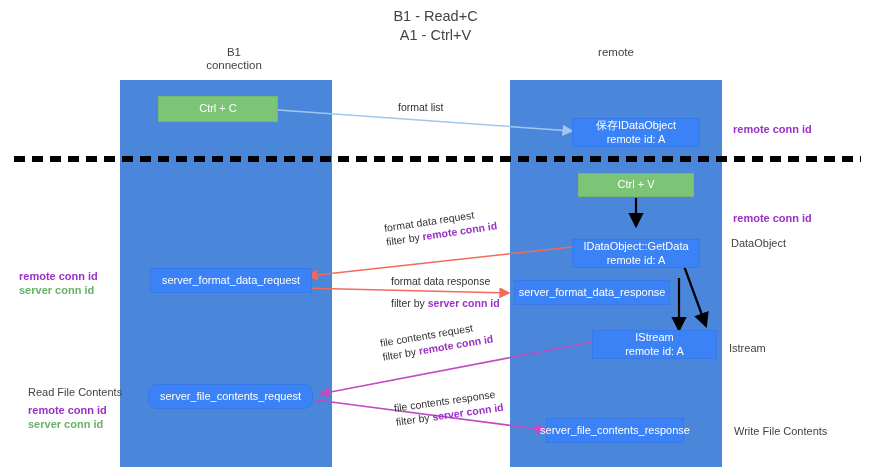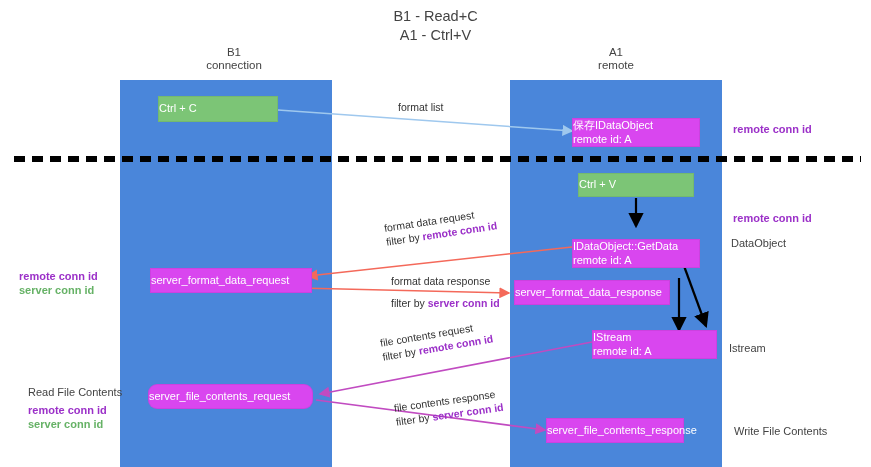--- a/index.html
+++ b/index.html
@@ -42,30 +42,30 @@
     font-size: 14.5px;
     color: #434343;
     line-height: 19px;
   }
 
   .box {
     position: absolute;
     box-sizing: border-box;
     display: flex;
     flex-direction: column;
-    align-items: flex-start;
+    align-items: center;
     justify-content: center;
     text-align: center;
     font-size: 11px;
     color: #ffffff;
     line-height: 13.5px;
     border: 1px solid rgba(0,0,0,0.06);
   }
   .box.green { background: #7cc576; }
-  .box.orange { background: #d946ef; }
+  .box.orange { background: #3b82f6; }
 
   .sidelabel {
     position: absolute;
     font-size: 11px;
     line-height: 14px;
     color: #434343;
     white-space: nowrap;
   }
   .sidelabel.bold { font-weight: bold; }
   .purple { color: #9b30c8; }
@@ -93,21 +93,20 @@
 <div id="title">
   <div>B1 - Read+C</div>
   <div>A1 - Ctrl+V</div>
 </div>
 
 <div class="col-head col-head-b1">
   <div>B1</div>
   <div>connection</div>
 </div>
 <div class="col-head col-head-a1">
-  <div>A1</div>
   <div>remote</div>
 </div>
 
 <svg id="canvas" viewBox="0 0 871 467">
   <defs>
     <marker id="ah-blue" markerWidth="7" markerHeight="7" refX="6" refY="3.5" orient="auto">
       <path d="M0,0 L7,3.5 L0,7 z" fill="#9fc8ee"></path>
     </marker>
     <marker id="ah-red" markerWidth="7" markerHeight="7" refX="6" refY="3.5" orient="auto">
       <path d="M0,0 L7,3.5 L0,7 z" fill="#f4695a"></path>

